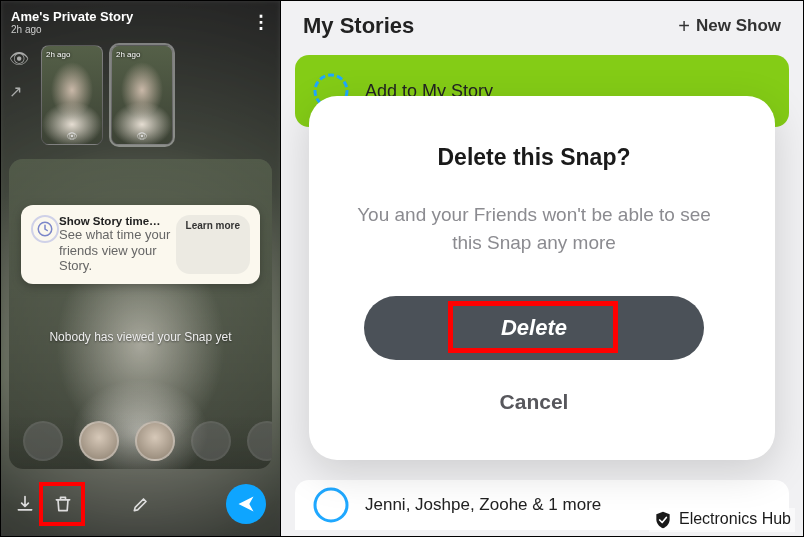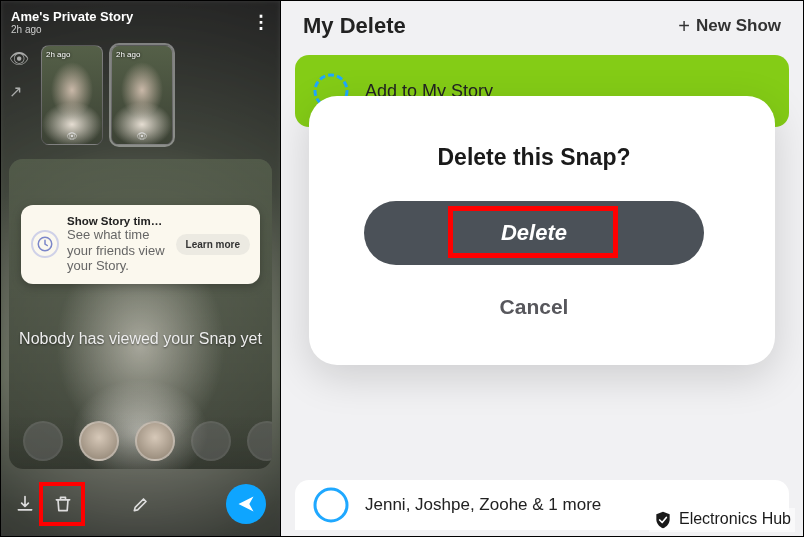--- a/index.html
+++ b/index.html
@@ -113,22 +113,21 @@
                   radial-gradient(ellipse 90px 70px at 50% 88%, rgba(240,238,232,0.6), transparent 75%),
                   linear-gradient(180deg, rgba(80,90,70,0.6), rgba(50,55,45,0.8));
     }
     .tip-card {
       position: relative;
       margin: 46px 12px 0 12px;
       background: #fbf8ee;
       border-radius: 12px;
       padding: 10px 10px 10px 10px;
       display: flex;
-      align-items: center;
-      gap: 8px;
+      gap: 0;
       box-shadow: 0 3px 10px rgba(0,0,0,0.25);
     }
     .clock-icon-wrap {
       width: 28px; height: 28px; border-radius: 50%;
       border: 2px solid #cfd1e8;
       display: flex; align-items: center; justify-content: center;
       flex: 0 0 auto;
     }
     .clock-icon-wrap svg { width: 18px; height: 18px; }
     .tip-text { flex: 1; min-width: 0; }
@@ -140,21 +139,21 @@
       border-radius: 14px;
       padding: 5px 10px;
       font-size: 10px;
       font-weight: 600;
       color: #333;
     }
     .nobody-text {
       position: relative;
       text-align: center;
       color: #eee;
-      font-size: 16px;
+      font-size: 12px;
       margin-top: 46px;
       text-shadow: 0 1px 2px rgba(0,0,0,0.5);
     }
     .viewers-strip {
       position: absolute;
       bottom: 0; left: 0; right: 0;
       height: 56px;
       display: flex;
       align-items: center;
       gap: 16px;
@@ -404,21 +403,21 @@
 
   <div class="send-btn">
     <svg viewBox="0 0 24 24">
         <path d="M3 12l18-9-5 9 5 9-18-9z"></path>
       </svg>
   </div>
 </div>
 
 <div class="right-panel">
   <div class="rp-header">
-    <div class="rp-title">My Delete</div>
+    <div class="rp-title">My Stories</div>
     <div class="new-story">
       <span class="plus">+</span>
       <span>New Show</span>
     </div>
   </div>
 
   <div class="list-card">
     <div class="list-row">
       <span class="story-ring">
         <svg viewBox="0 0 40 40">
@@ -433,20 +432,21 @@
     <span class="story-ring">
       <svg viewBox="0 0 40 40">
           <circle cx="20" cy="20" r="16" fill="none" stroke="#1fa8ff" stroke-width="3"></circle>
         </svg>
     </span>
     <span>Jenni, Joshpe, Zoohe &amp; 1 more</span>
   </div>
 
   <div class="modal">
     <div class="modal-title">Delete this Snap?</div>
+    <div class="modal-msg">You and your Friends won't be able to see this Snap any more</div>
     <div class="delete-btn">
       <span>Delete</span>
       <div class="red-inset-box"></div>
     </div>
     <div class="cancel-btn">Cancel</div>
   </div>
 </div>
 
 <div class="watermark">
   <svg class="shield" viewBox="0 0 24 24">

